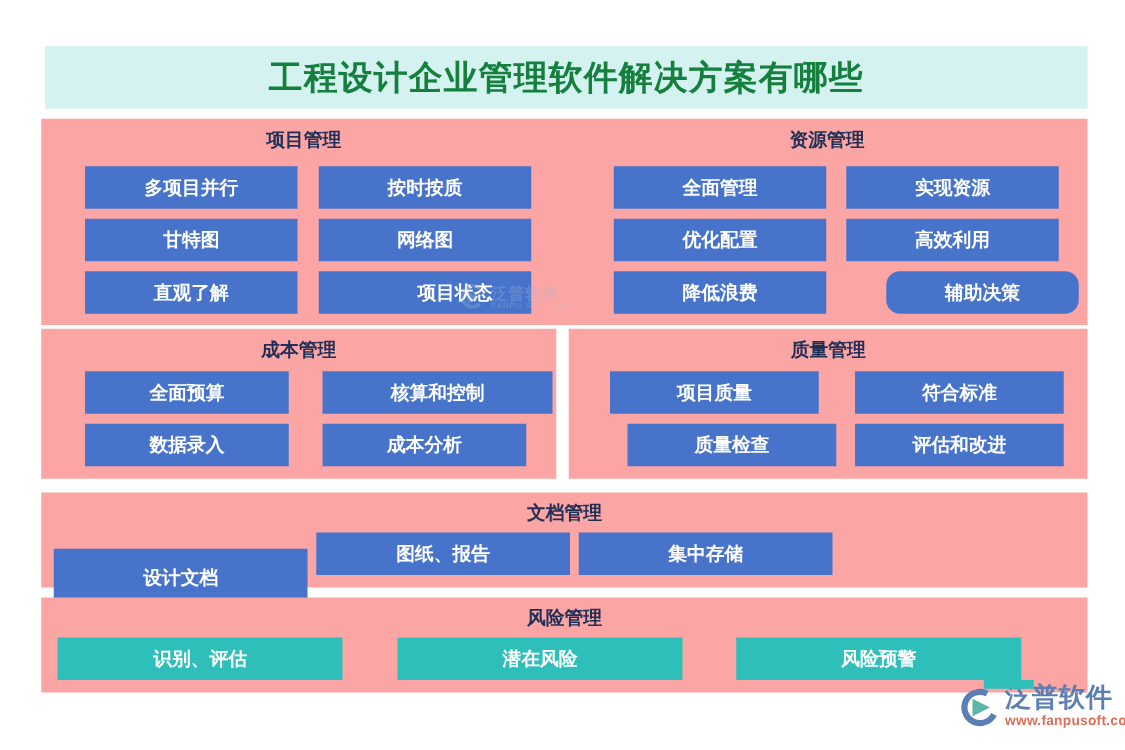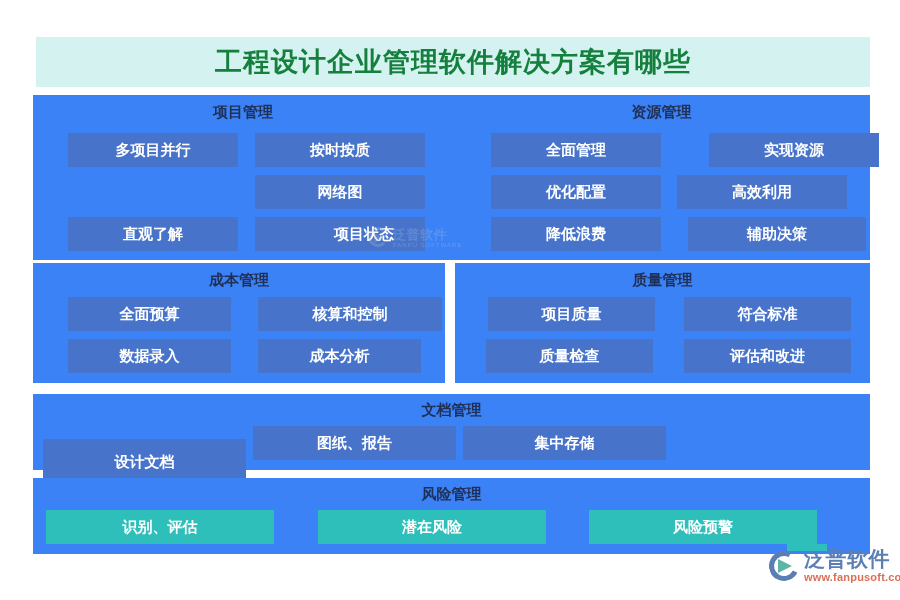--- a/index.html
+++ b/index.html
@@ -38,21 +38,21 @@
     font-size: 27px;
     font-weight: bold;
     color: #15803d;
     letter-spacing: 1px;
     white-space: nowrap;
   }
 
   
   .panel {
     position: absolute;
-    background: #3b82f6;
+    background: #fca5a5;
     box-sizing: border-box;
   }
   .panel-title {
     text-align: center;
     font-size: 15px;
     font-weight: bold;
     color: #1f2f55;
     white-space: nowrap;
   }
 
@@ -220,30 +220,31 @@
   <div class="title-banner">
     <span class="title-text">工程设计企业管理软件解决方案有哪些</span>
   </div>
 
   <div class="panel" id="panel-top">
     <div class="panel-title left">项目管理</div>
     <div class="panel-title right">资源管理</div>
 
     <div class="chip blue" style="left:35px;  top:38px;  width:170px; height:34px;">多项目并行</div>
     <div class="chip blue" style="left:222px; top:38px;  width:170px; height:34px;">按时按质</div>
+    <div class="chip blue" style="left:35px;  top:80px;  width:170px; height:34px;">甘特图</div>
     <div class="chip blue" style="left:222px; top:80px;  width:170px; height:34px;">网络图</div>
     <div class="chip blue" style="left:35px;  top:122px; width:170px; height:34px;">直观了解</div>
     <div class="chip blue" style="left:222px; top:122px; width:170px; height:34px;padding-left:48px;">项目状态</div>
 
     <div class="chip blue" style="left:458px; top:38px;  width:170px; height:34px;">全面管理</div>
-    <div class="chip blue" style="left:676px; top:38px;  width:170px; height:34px;">实现资源</div>
+    <div class="chip blue" style="left:644px; top:38px;  width:170px; height:34px;">实现资源</div>
     <div class="chip blue" style="left:458px; top:80px;  width:170px; height:34px;">优化配置</div>
     <div class="chip blue" style="left:644px; top:80px;  width:170px; height:34px;">高效利用</div>
     <div class="chip blue" style="left:458px; top:122px; width:170px; height:34px;">降低浪费</div>
-    <div class="chip blue" style="left:655px; top:122px; width:178px; height:34px;">辅助决策</div>
+    <div class="chip blue" style="left:676px; top:122px; width:154px; height:34px;border-radius:11px;">辅助决策</div>
   </div>
 
   <div class="watermark-faint">
     <div class="wm-mark">
       <div class="ring"></div>
         <div class="leaf"></div>
     </div>
     <div class="wm-words">
       <div class="wm-cn">泛普软件</div>
       <div class="wm-en">FANPU SOFTWARE</div>
@@ -255,21 +256,21 @@
     <div class="chip blue" style="left:35px;  top:34px; width:163px; height:34px;">全面预算</div>
     <div class="chip blue" style="left:225px; top:34px; width:184px; height:34px;">核算和控制</div>
     <div class="chip blue" style="left:35px;  top:76px; width:163px; height:34px;">数据录入</div>
     <div class="chip blue" style="left:225px; top:76px; width:163px; height:34px;">成本分析</div>
   </div>
 
   <div class="panel" id="panel-quality">
     <div class="panel-title">质量管理</div>
     <div class="chip blue" style="left:33px;  top:34px; width:167px; height:34px;">项目质量</div>
     <div class="chip blue" style="left:229px; top:34px; width:167px; height:34px;">符合标准</div>
-    <div class="chip blue" style="left:31px;  top:76px; width:167px; height:34px;">质量检查</div>
+    <div class="chip blue" style="left:47px;  top:76px; width:167px; height:34px;">质量检查</div>
     <div class="chip blue" style="left:229px; top:76px; width:167px; height:34px;">评估和改进</div>
   </div>
 
   <div class="panel" id="panel-doc">
     <div class="panel-title">文档管理</div>
     <div class="chip blue" style="left:10px;  top:45px; width:203px; height:47px;">设计文档</div>
     <div class="chip blue" style="left:220px; top:32px; width:203px; height:34px;">图纸、报告</div>
     <div class="chip blue" style="left:430px; top:32px; width:203px; height:34px;">集中存储</div>
   </div>
 

